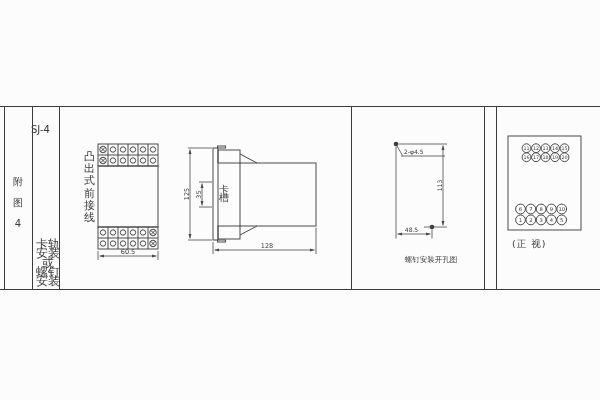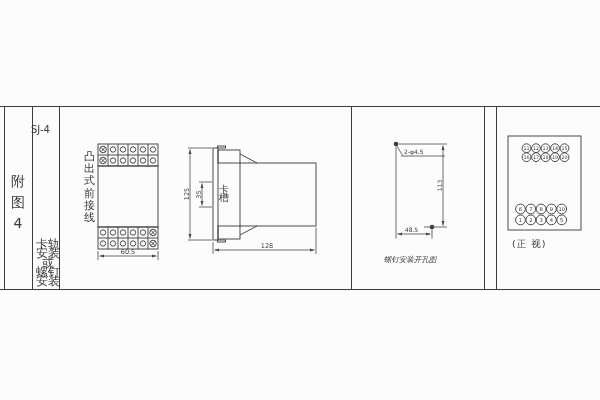--- a/index.html
+++ b/index.html
@@ -3,26 +3,26 @@
 <meta charset="utf-8">
 <style>
   html,body{margin:0;padding:0;background:#fff;}
   .stage{
     position:relative;width:600px;height:400px;background:#fcfcfc;overflow:hidden;
     font-family:"DejaVu Sans",sans-serif;color:#3a3a3a;
   }
   .stage svg{position:absolute;left:0;top:0;}
   .cjk{position:absolute;color:#3a3a3a;}
   .vtext{word-break:break-all;text-align:center;}
-  .fig-label{left:10px;top:171px;width:16px;font-size:14px;line-height:21px;}
+  .fig-label{left:10px;top:171px;width:16px;font-size:10px;line-height:21px;}
   .model-title{left:31px;top:124px;width:30px;text-align:left;font-size:10px;font-weight:500;}
   .model-sub{left:43px;top:151px;width:13px;font-size:11px;line-height:12.2px;margin-left:40px;}
   .mount-note{left:33px;top:240px;width:30px;font-size:12px;line-height:9.3px;text-align:center;}
   .slot-label{left:219px;top:186px;width:8px;font-size:10px;line-height:7.8px;}
-  .drill-caption{left:380px;top:255px;width:60px;font-size:7.5px;text-align:center;font-style:italic;}
+  .drill-caption{left:401px;top:255px;width:60px;font-size:7.5px;text-align:center;}
   .terminal-caption{left:512px;top:238px;width:50px;font-size:9.5px;text-align:left;letter-spacing:1px;}
   text{fill:#3a3a3a;font-family:"DejaVu Sans",sans-serif;}
 </style>
 </head>
 <body>
 
 <div class="stage">
 
 <svg width="600" height="400" viewBox="0 0 600 400">
   <defs>

